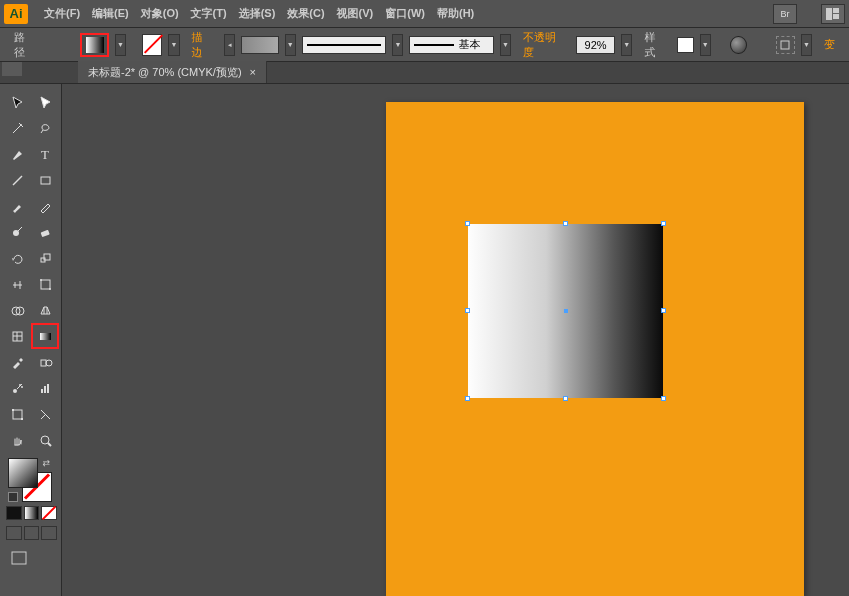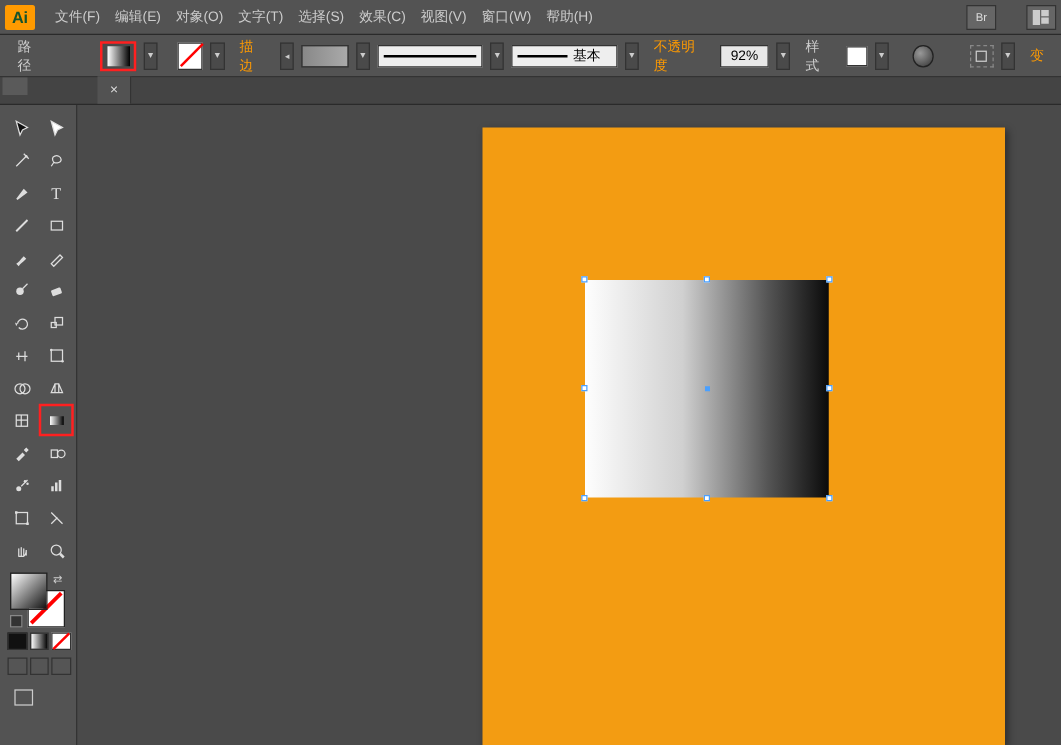--- a/index.html
+++ b/index.html
@@ -1,20 +1,20 @@
 <!DOCTYPE html>
 <html><head>
   <meta charset="utf-8">
   <style>
     * { margin: 0; padding: 0; box-sizing: border-box; user-select: none; }
     body { width: 849px; height: 596px; background: #4a4a4a; font-family: "Microsoft YaHei", sans-serif; font-size: 11px; color: #ccc; overflow: hidden; }
     
     .menubar { height: 28px; background: #535353; display: flex; align-items: center; padding: 0 4px; border-bottom: 1px solid #2a2a2a; }
     .ai-logo { width: 24px; height: 20px; background: #ff9a00; color: #14532d; font-weight: bold; font-size: 13px; display: flex; align-items: center; justify-content: center; margin-right: 10px; border-radius: 2px; }
-    .menu-item { padding: 4px 6px; cursor: pointer; }
+    .menu-item { padding: 4px 6px; cursor: pointer; font-weight: bold; }
     .menu-right { margin-left: auto; display: flex; gap: 24px; align-items: center; }
     .menu-icon-box { width: 24px; height: 20px; background: #666; border: 1px solid #333; display:flex; align-items:center; justify-content:center; }
     
     .controlbar { height: 34px; background: #535353; display: flex; align-items: center; padding: 0 8px; border-bottom: 1px solid #2a2a2a; gap: 6px; }
     .ctrl-label { color: #ccc; font-size: 11px; padding: 0 6px; }
     .ctrl-label.orange { color: #ff9a00; }
     .fill-swatch { width: 30px; height: 24px; border: 2px solid #ff2020; display:flex; align-items:center; justify-content:center; padding:2px; background:#4a4a4a; }
     .fill-swatch-inner { width: 18px; height: 16px; background: linear-gradient(90deg, #fff, #000); }
     .dd-arrow { width: 12px; height: 22px; background: #4a4a4a; border:1px solid #333; display:flex; align-items:center; justify-content:center; font-size:7px; }
     .no-stroke { width: 22px; height: 22px; background:#fff; position:relative; border:1px solid #333; }
@@ -118,20 +118,21 @@
         <rect x="2" y="2" width="8" height="8" fill="none" stroke="#ccc"></rect>
       </svg>
   </div>
   <div class="dd-arrow">▼</div>
   <span class="ctrl-label orange">变</span>
 </div>
 
 <div class="panel-handle"></div>
 <div class="tabbar">
   <div class="doc-tab">
+    <span>未标题-2* @ 70% (CMYK/预览)</span>
     <span class="tab-close">×</span>
   </div>
 </div>
 
 <div class="workspace">
 
   <div class="toolbox">
     <div class="tool-grid" id="toolgrid">
         <div class="tool">
           <svg width="15" height="15">

